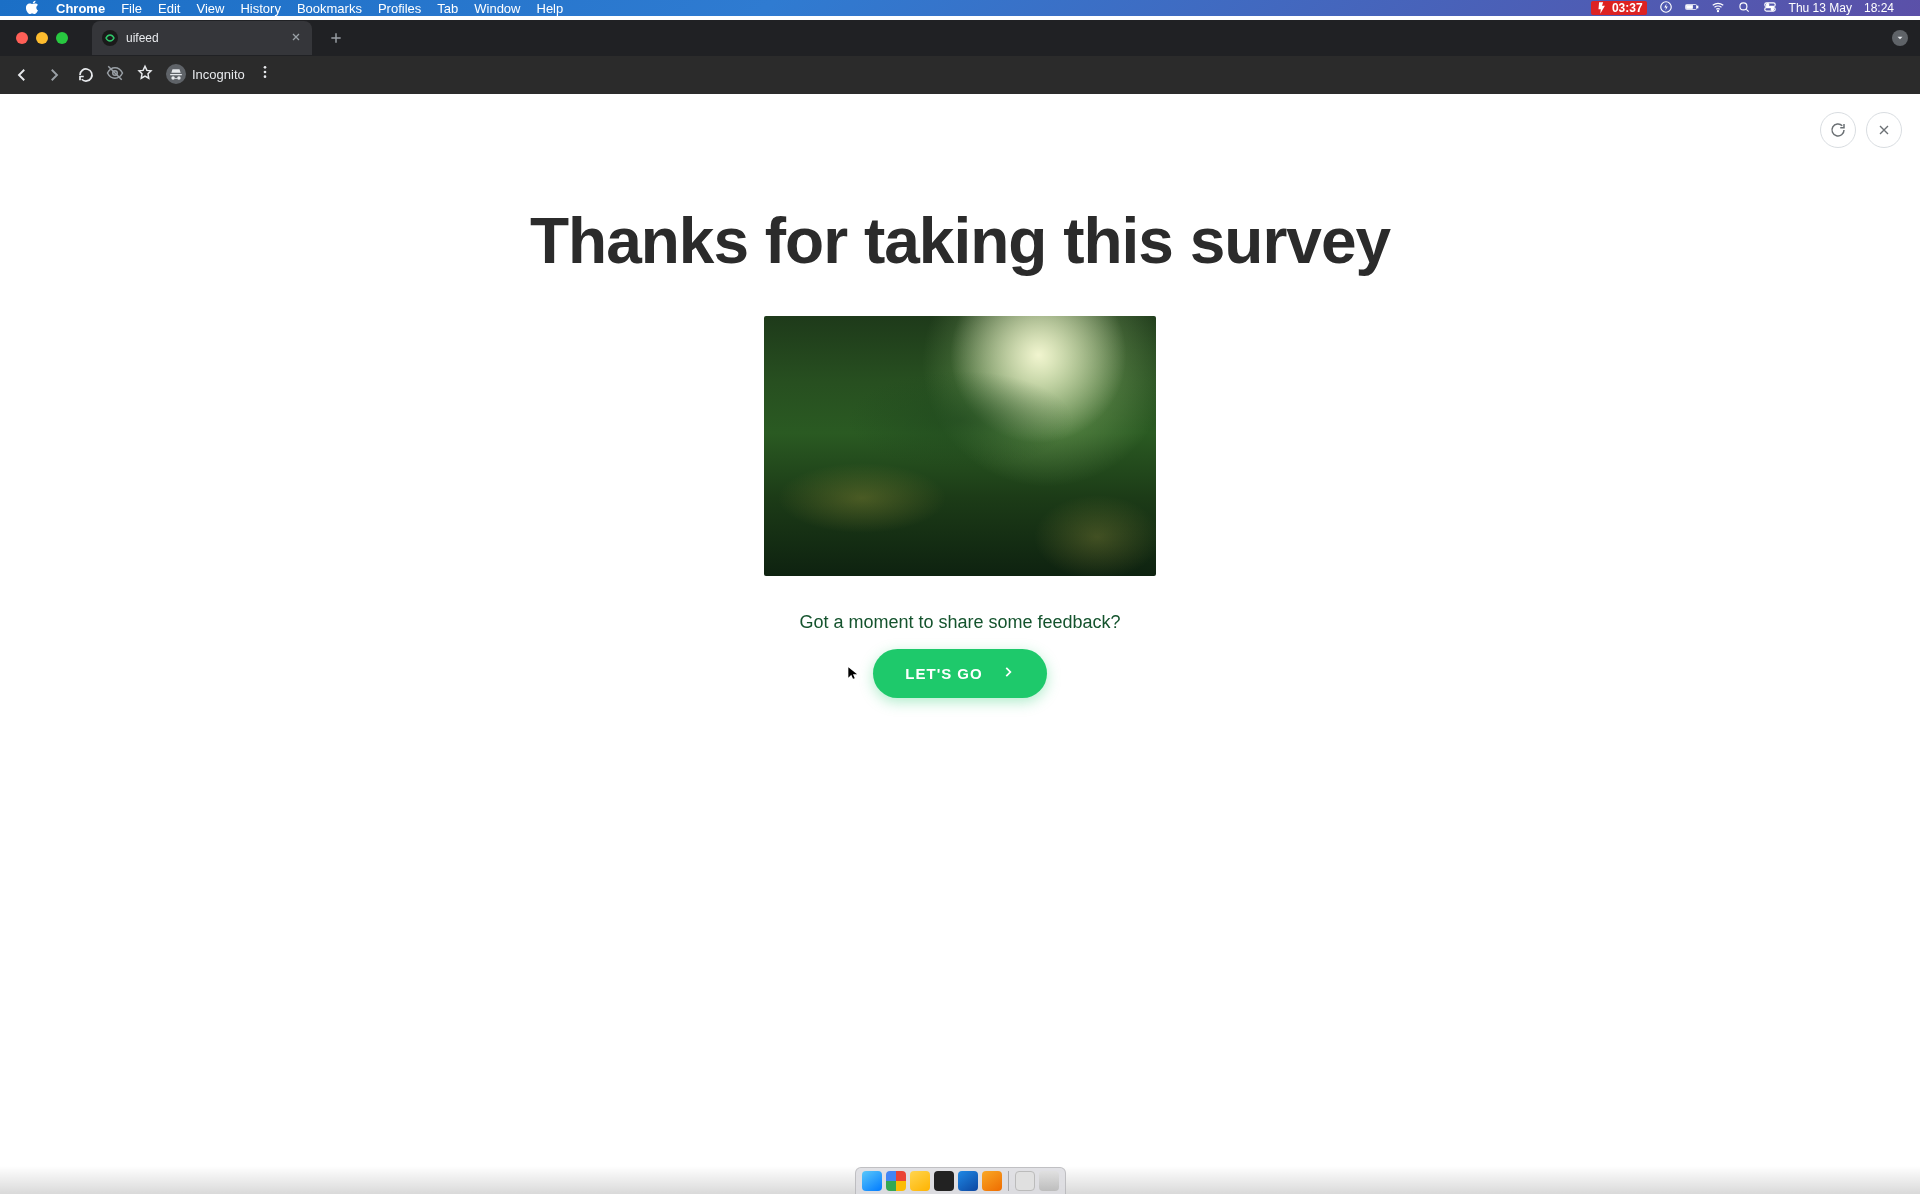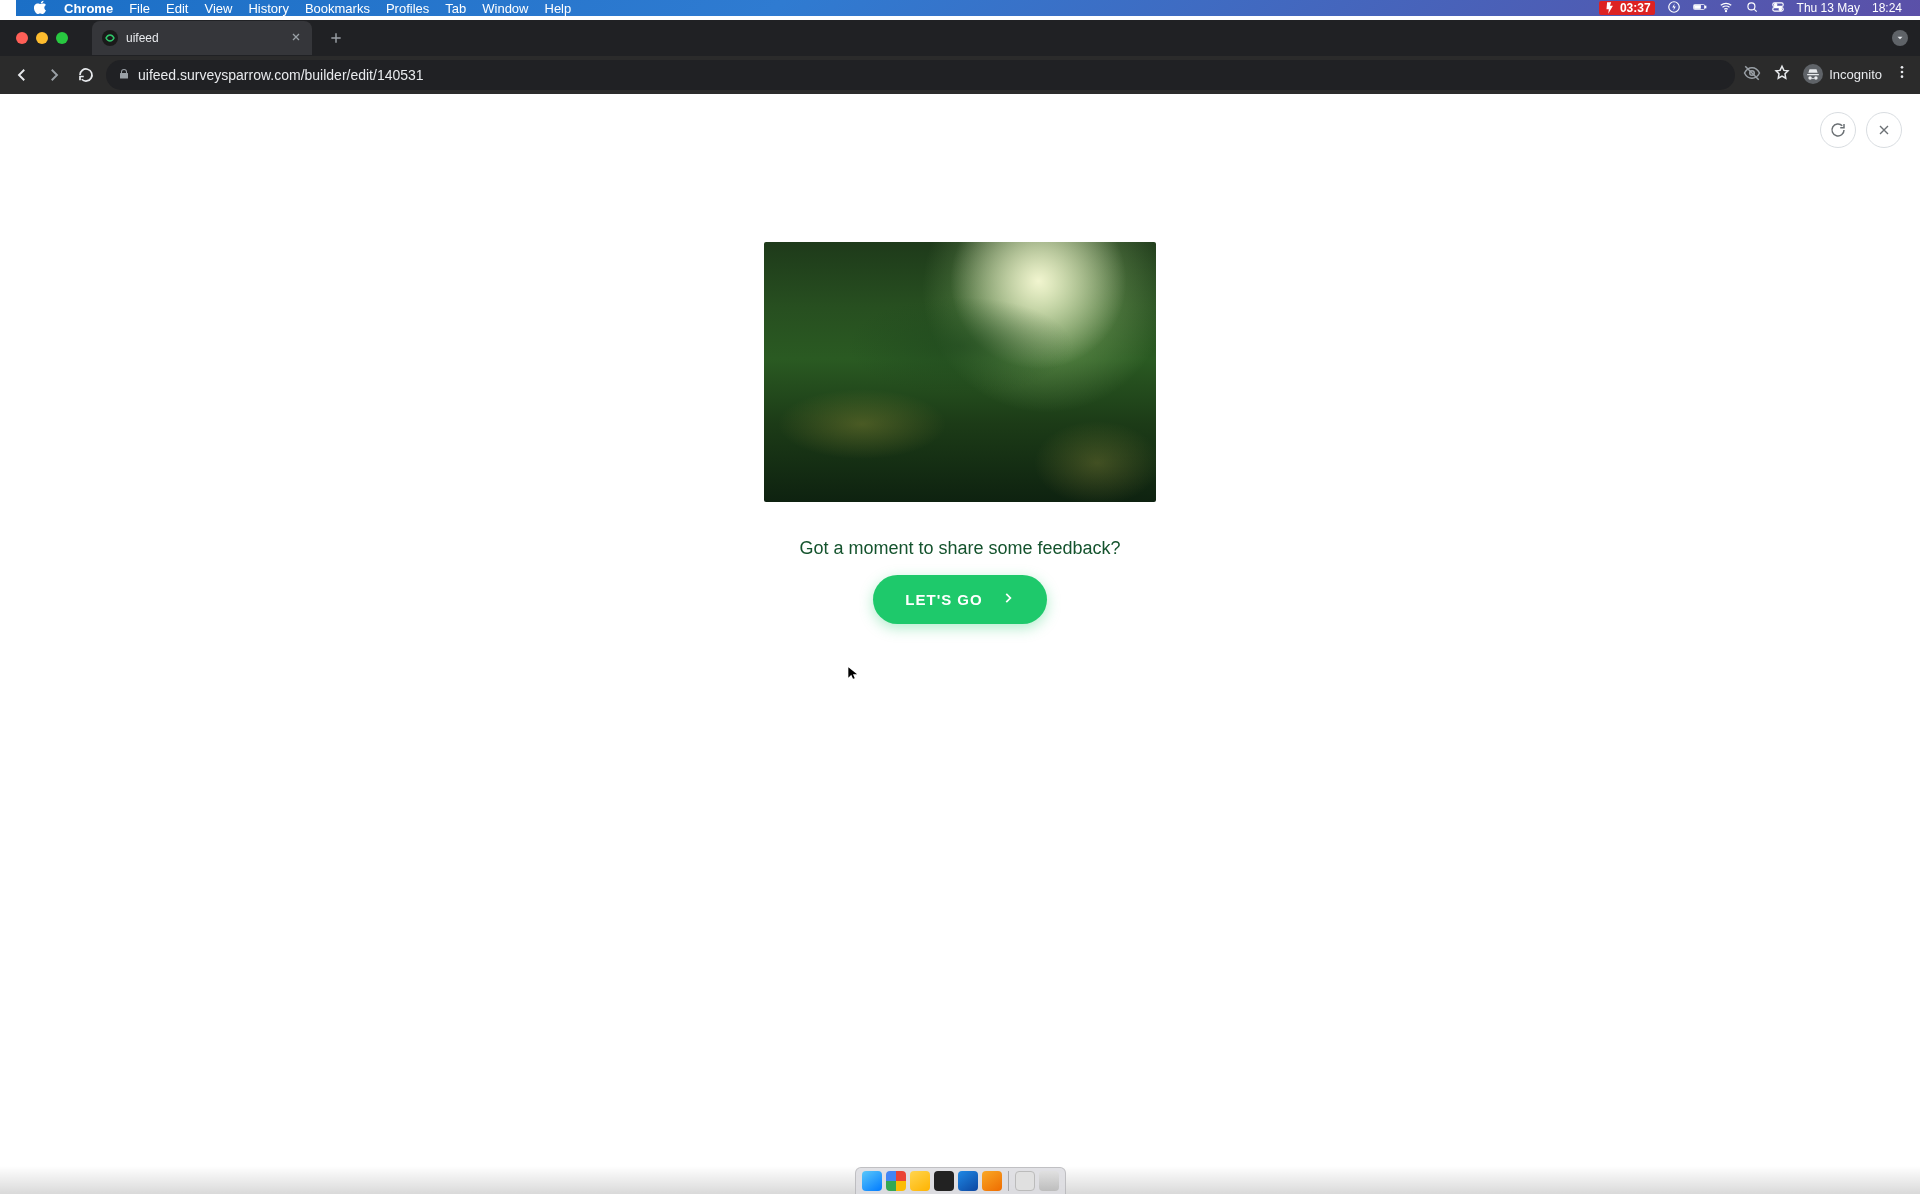--- a/index.html
+++ b/index.html
@@ -1,23 +1,23 @@
 <!DOCTYPE html>
 <html><head>
 <meta charset="utf-8">
 <style>
   * { margin: 0; padding: 0; box-sizing: border-box; font-family: -apple-system, BlinkMacSystemFont, "Segoe UI", Helvetica, Arial, sans-serif; }
   html, body { width: 100%; height: 100%; background: #ffffff; overflow: hidden; }
 
   
   .menubar {
-    position: absolute; top: 0; left: 16px; right: 0; height: 16px;
+    position: absolute; top: 0; left: 0; right: 0; height: 16px;
     background: linear-gradient(135deg, #1b6fc6 0%, #2f7bd1 40%, #5b50a8 100%);
     color: #fff; display: flex; align-items: center; font-size: 13px;
-    padding: 0 18px; justify-content: space-between;
+    padding: 0 26px; justify-content: space-between;
   }
   .menubar-left { display: flex; align-items: center; gap: 16px; }
   .menubar-left span { cursor: default; }
   .menubar-left .app { font-weight: 700; }
   .menubar-right { display: flex; align-items: center; gap: 12px; font-size: 12px; }
   .menubar-right .battbox { background:#d22; color:#fff; padding:0 4px; border-radius:2px; font-weight:600; display:flex; align-items:center; gap:3px;}
   .menubar-right svg { width:14px; height:14px; }
 
   
   .chrome {
@@ -235,28 +235,20 @@
       <svg width="18" height="18" viewBox="0 0 24 24" fill="none" stroke="currentColor" stroke-width="2.5">
           <path d="M9 5l7 7-7 7"></path>
         </svg>
     </div>
     <div class="nav-btn active">
       <svg width="18" height="18" viewBox="0 0 24 24" fill="none" stroke="currentColor" stroke-width="2.3">
           <path d="M4 12a8 8 0 1 1 2.34 5.66"></path>
           <path d="M4 19v-5h5"></path>
         </svg>
     </div>
-    <div class="omnibox">
-      <span class="lock">
-        <svg width="12" height="12" viewBox="0 0 24 24" fill="currentColor">
-            <path d="M6 10V8a6 6 0 1 1 12 0v2h1a1 1 0 0 1 1 1v9a1 1 0 0 1-1 1H5a1 1 0 0 1-1-1v-9a1 1 0 0 1 1-1h1zm2 0h8V8a4 4 0 1 0-8 0v2z"></path>
-          </svg>
-      </span>
-      <span>uifeed.surveysparrow.com/builder/edit/140531</span>
-    </div>
     <div class="right-icons">
       <span>
         <svg width="18" height="18" viewBox="0 0 24 24" fill="none" stroke="#9aa0a6" stroke-width="2">
             <path d="M2 12s3.5-7 10-7 10 7 10 7-3.5 7-10 7S2 12 2 12z"></path>
             <circle cx="12" cy="12" r="3"></circle>
             <path d="M3 3l18 18"></path>
           </svg>
       </span>
       <span>
         <svg width="18" height="18" viewBox="0 0 24 24" fill="none" stroke="#e8eaed" stroke-width="2">
@@ -292,20 +284,21 @@
         </svg>
     </div>
     <div class="circ-btn">
       <svg width="16" height="16" viewBox="0 0 24 24" fill="none" stroke="currentColor" stroke-width="2">
           <path d="M6 6l12 12M18 6L6 18"></path>
         </svg>
     </div>
   </div>
 
   <div class="survey">
+    <h1>Thanks for taking this survey</h1>
     <div class="hero-img" role="img" aria-label="forest canopy with sunlight"></div>
     <div class="subtext">Got a moment to share some feedback?</div>
     <button class="cta">
       <span>LET'S GO</span>
       <span>
         <svg viewBox="0 0 24 24" fill="none" stroke="#fff" stroke-width="3">
             <path d="M9 5l7 7-7 7"></path>
           </svg>
       </span>
     </button>

